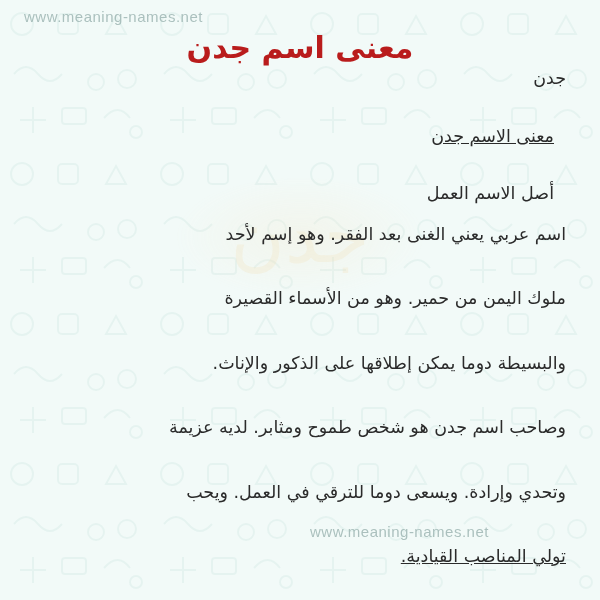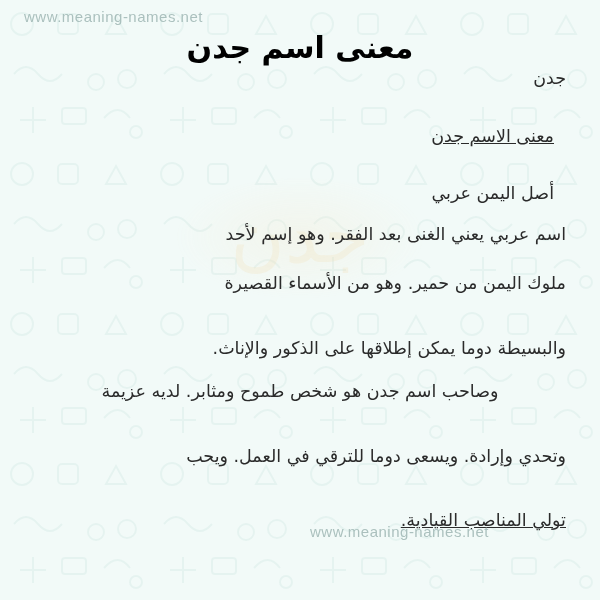--- a/index.html
+++ b/index.html
@@ -54,21 +54,21 @@
     box-sizing: border-box;
     padding: 0;
   }
 
   .title {
     position: absolute;
     top: 10px;
     right: 0;
     left: 0;
     text-align: center;
-    color: #000000;
+    color: #b91c1c;
     font-size: 30px;
     font-weight: bold;
     direction: rtl;
   }
 
   .body-text {
     position: absolute;
     top: 62px;
     right: 0;
     left: 0;
@@ -81,23 +81,23 @@
   }
 
   .line {
     display: block;
     white-space: nowrap;
   }
   .line.l0  { margin-top: 8px; }
   .line.l1  { margin-top: 40px; padding-right: 12px; text-decoration: underline; }
   .line.l2  { margin-top: 40px; padding-right: 12px; }
   .line.l3  { margin-top: 23px; }
-  .line.l4  { margin-top: 32px; }
+  .line.l4  { margin-top: 47px; }
   .line.l5  { margin-top: 47px; }
-  .line.l6  { margin-top: 26px; text-align: center; }
+  .line.l6  { margin-top: 47px; }
   .line.l7  { margin-top: 47px; }
   .line.l8  { margin-top: 47px; text-decoration: underline; }
 </style>
 </head>
 <body>
 
 <svg class="bg-pattern" viewBox="0 0 600 600" xmlns="http://www.w3.org/2000/svg" aria-hidden="true">
   <defs>
     <pattern id="doodles" width="150" height="150" patternUnits="userSpaceOnUse">
       <g fill="none" stroke="#dceeea" stroke-width="2">
@@ -127,21 +127,21 @@
 
 <div class="page">
 
   <div class="watermark watermark-top">www.meaning-names.net</div>
 
   <h1 class="title">معنى اسم جدن</h1>
 
   <div class="body-text">
     <span class="line l0">جدن</span>
     <span class="line l1">معنى الاسم جدن</span>
-    <span class="line l2">أصل اليمن عربي</span>
+    <span class="line l2">أصل الاسم العمل</span>
     <span class="line l3">اسم عربي يعني الغنى بعد الفقر. وهو إسم لأحد</span>
     <span class="line l4">ملوك اليمن من حمير. وهو من الأسماء القصيرة</span>
     <span class="line l5">والبسيطة دوما يمكن إطلاقها على الذكور والإناث.</span>
     <span class="line l6">وصاحب اسم جدن هو شخص طموح ومثابر. لديه عزيمة</span>
     <span class="line l7">وتحدي وإرادة. ويسعى دوما للترقي في العمل. ويحب</span>
     <span class="line l8">تولي المناصب القيادية.</span>
   </div>
 
   <div class="watermark watermark-bottom">www.meaning-names.net</div>
 </div>

